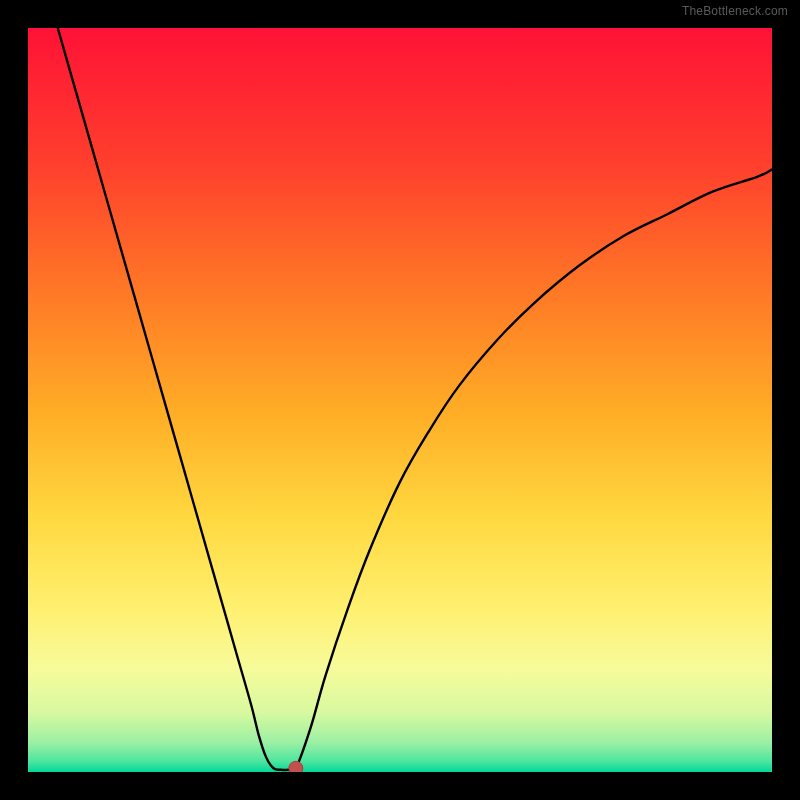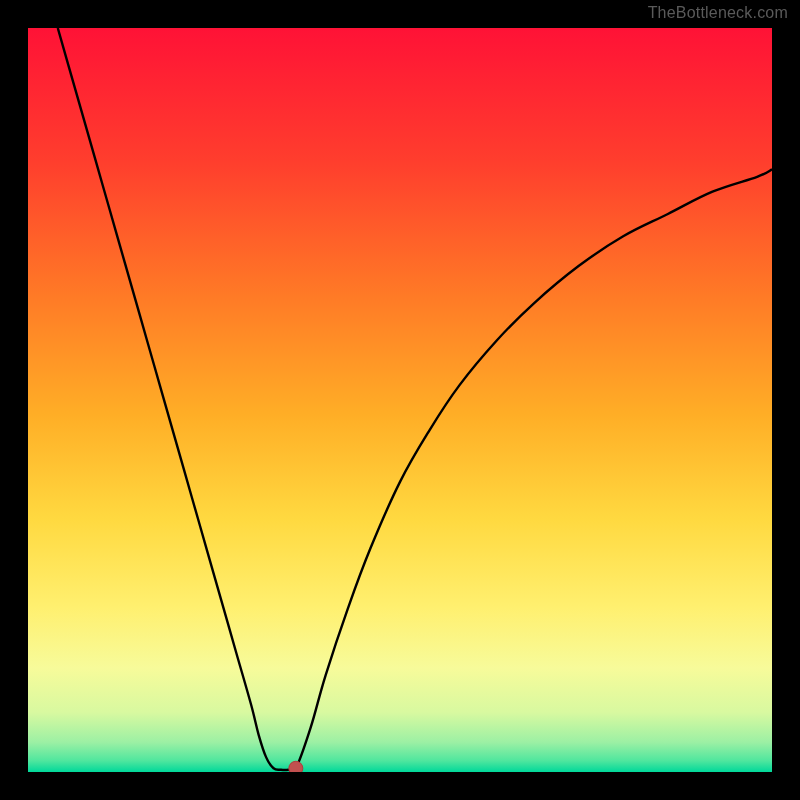--- a/index.html
+++ b/index.html
@@ -17,21 +17,21 @@
     top: 0;
     width: 800px;
     height: 800px;
     background: #000;
   }
   .watermark {
     position: absolute;
     top: 4px;
     right: 12px;
     color: #5a5a5a;
-    font-size: 16px;
+    font-size: 12px;
     font-weight: 400;
     letter-spacing: 0.2px;
   }
   .plot-area {
     position: absolute;
     left: 28px;
     top: 28px;
     width: 744px;
     height: 744px;
   }

